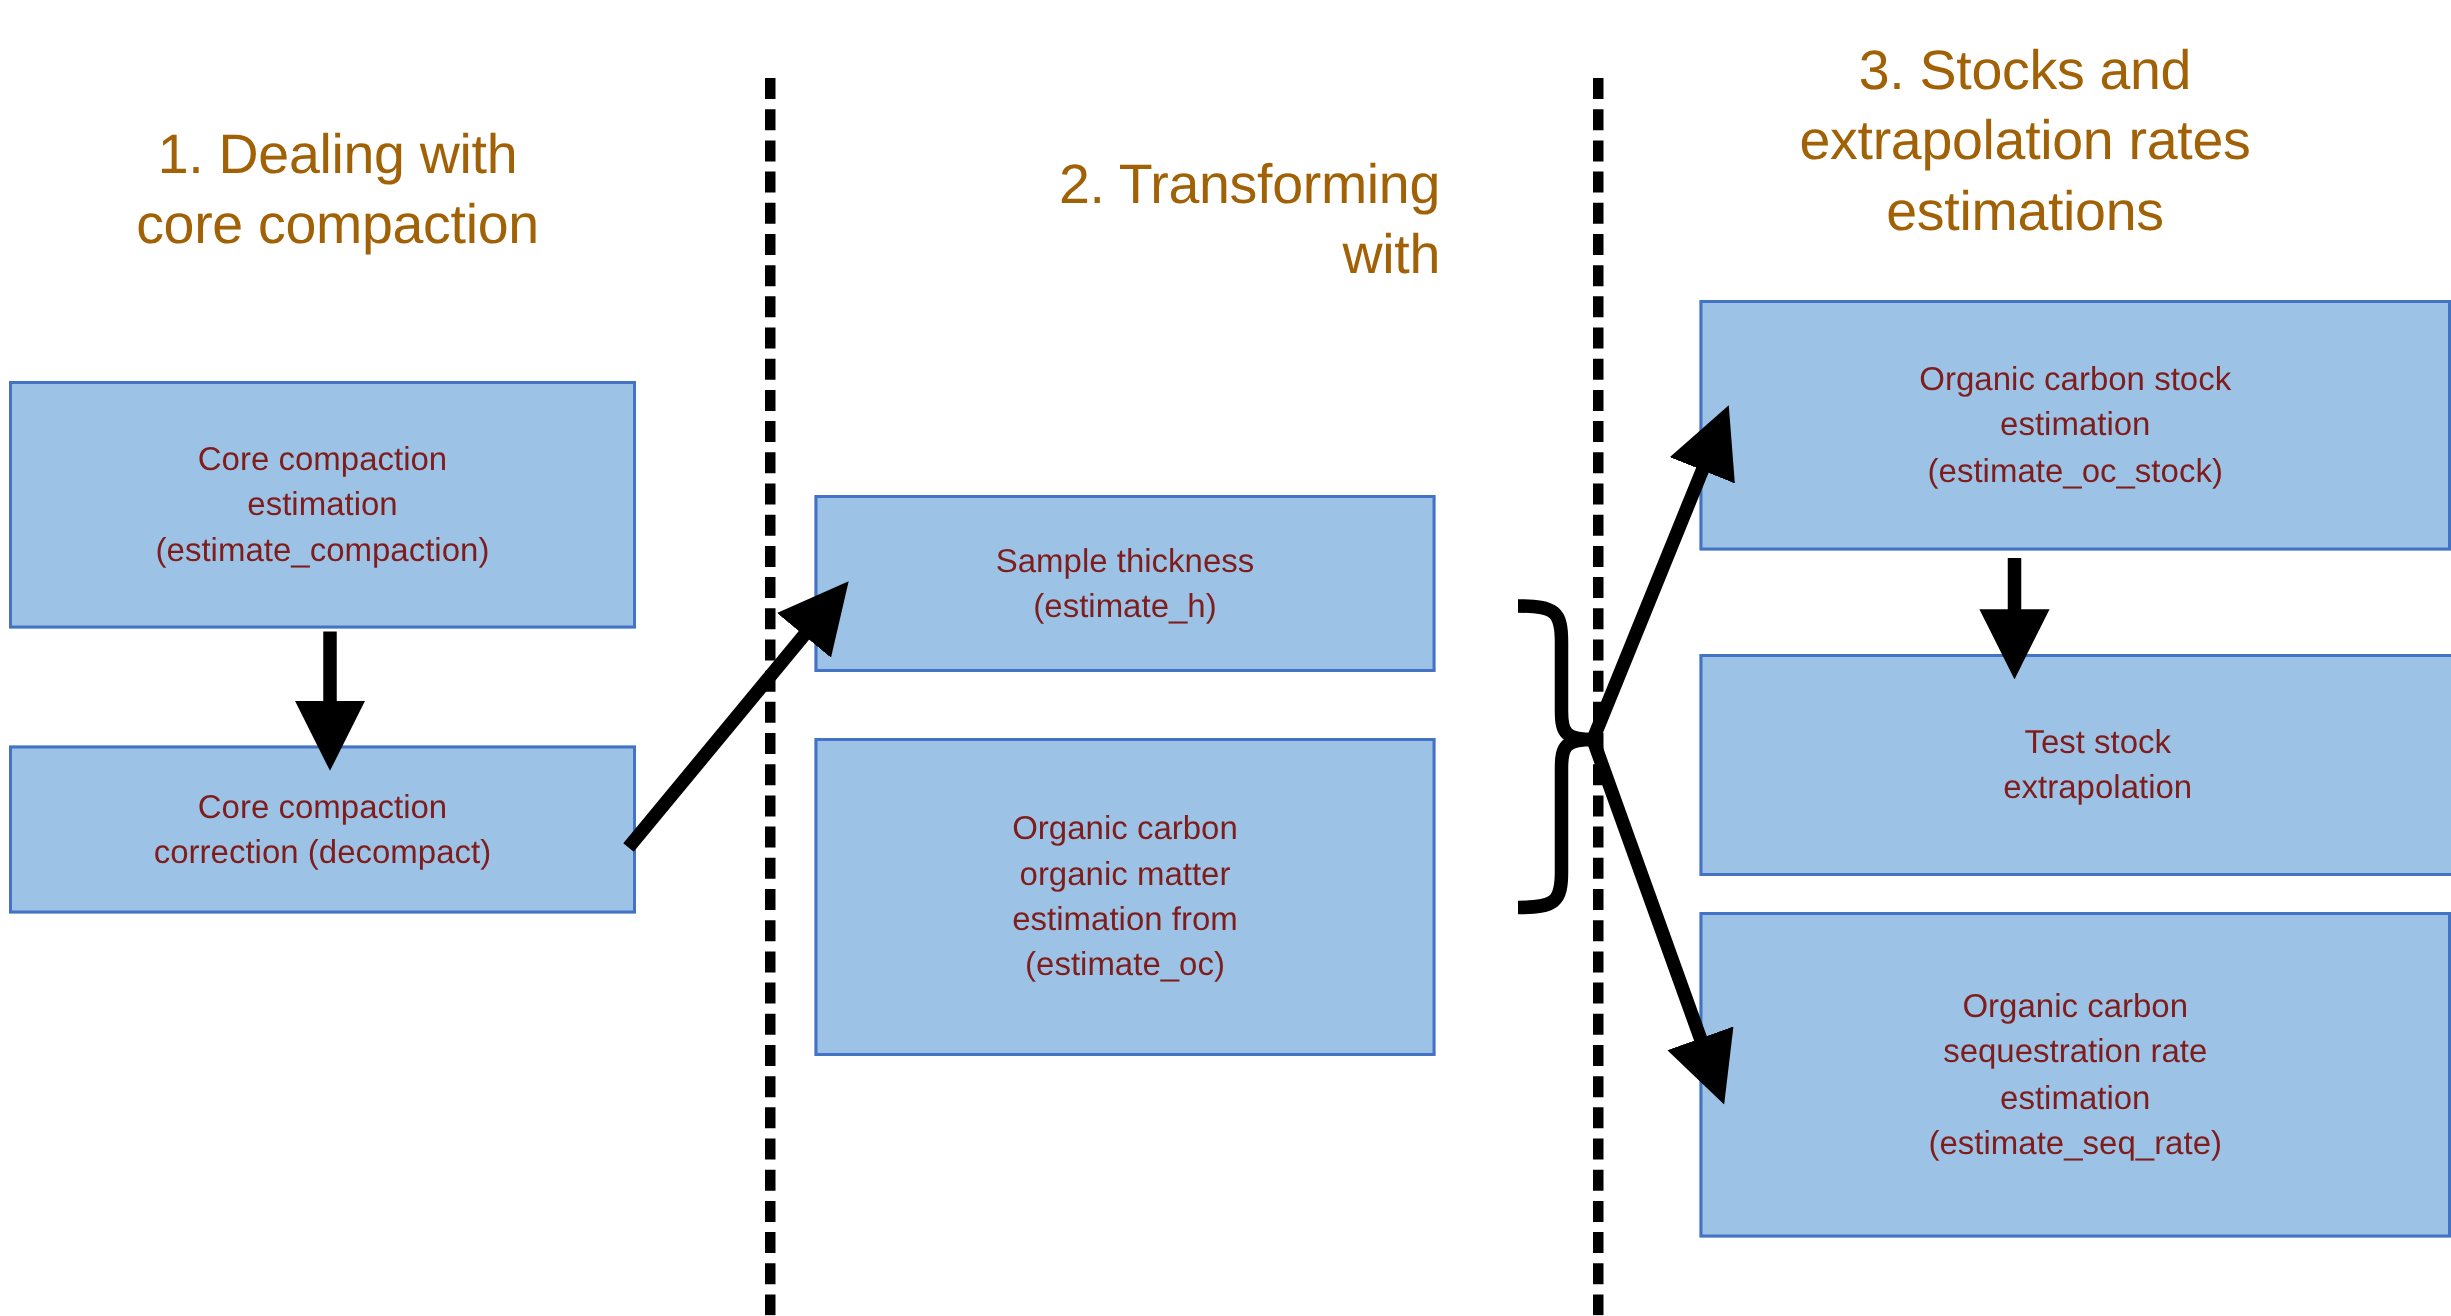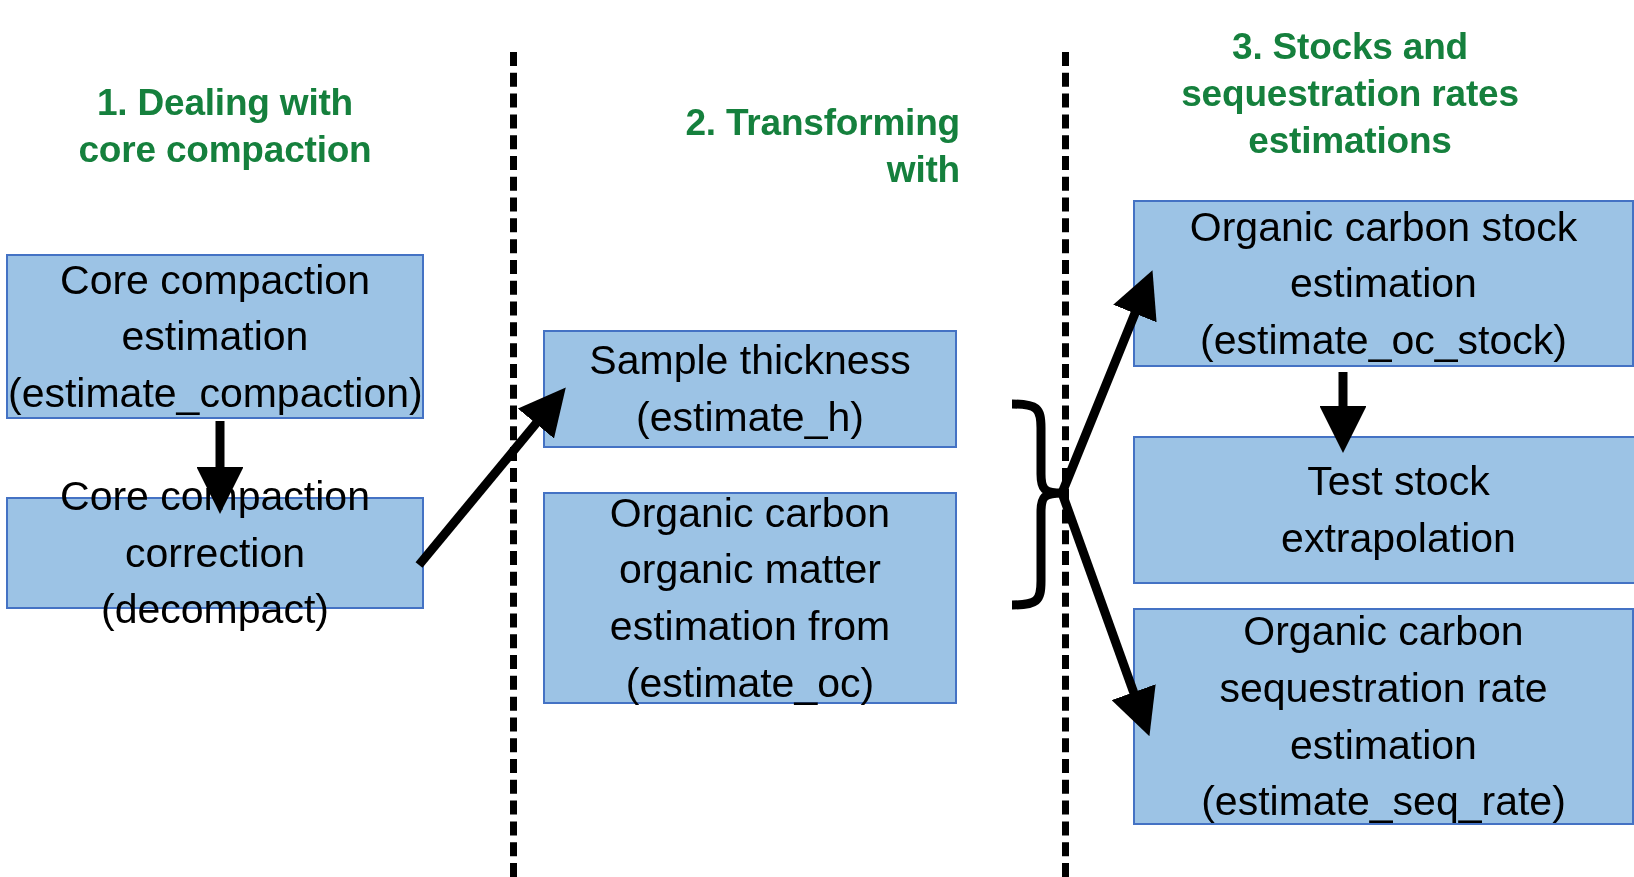--- a/index.html
+++ b/index.html
@@ -10,39 +10,39 @@
   #canvas {
     position: relative;
     width: 1634px;
     height: 877px;
     background: #ffffff;
     font-family: "Liberation Sans", sans-serif;
     overflow: hidden;
   }
   .col-title {
     position: absolute;
-    font-weight: bold;
+    font-weight: normal;
     font-size: 37px;
     line-height: 1.27;
-    color: #15803d;
+    color: #a16207;
     text-align: center;
     letter-spacing: -0.2px;
   }
   .node {
     position: absolute;
     background: #9CC3E5;
     border: 2px solid #4472C4;
     box-sizing: border-box;
     display: flex;
     align-items: center;
     justify-content: center;
     text-align: center;
-    font-size: 41px;
+    font-size: 22px;
     line-height: 1.38;
-    color: #000000;
+    color: #7f1d1d;
   }
   .node span { display: block; width: 100%; }
   .divider {
     position: absolute;
     width: 0;
     border-left: 7px dashed #000000;
     top: 52px;
     bottom: 0;
   }
   svg.edges {
@@ -67,21 +67,21 @@
     <div>core compaction</div>
   </div>
 
   <div class="col-title" style="left:560px; top:100px; width:400px;text-align:right;">
     <div>2. Transforming</div>
     <div>with</div>
   </div>
 
   <div class="col-title" style="left:1110px; top:24px; width:480px;">
     <div>3. Stocks and</div>
-    <div>sequestration rates</div>
+    <div>extrapolation rates</div>
     <div>estimations</div>
   </div>
 
   <div class="node" style="left:6px; top:254px; width:418px; height:165px;">
     <span>
       <span>Core compaction</span>
       <span>estimation</span>
       <span>(estimate_compaction)</span>
     </span>
   </div>

